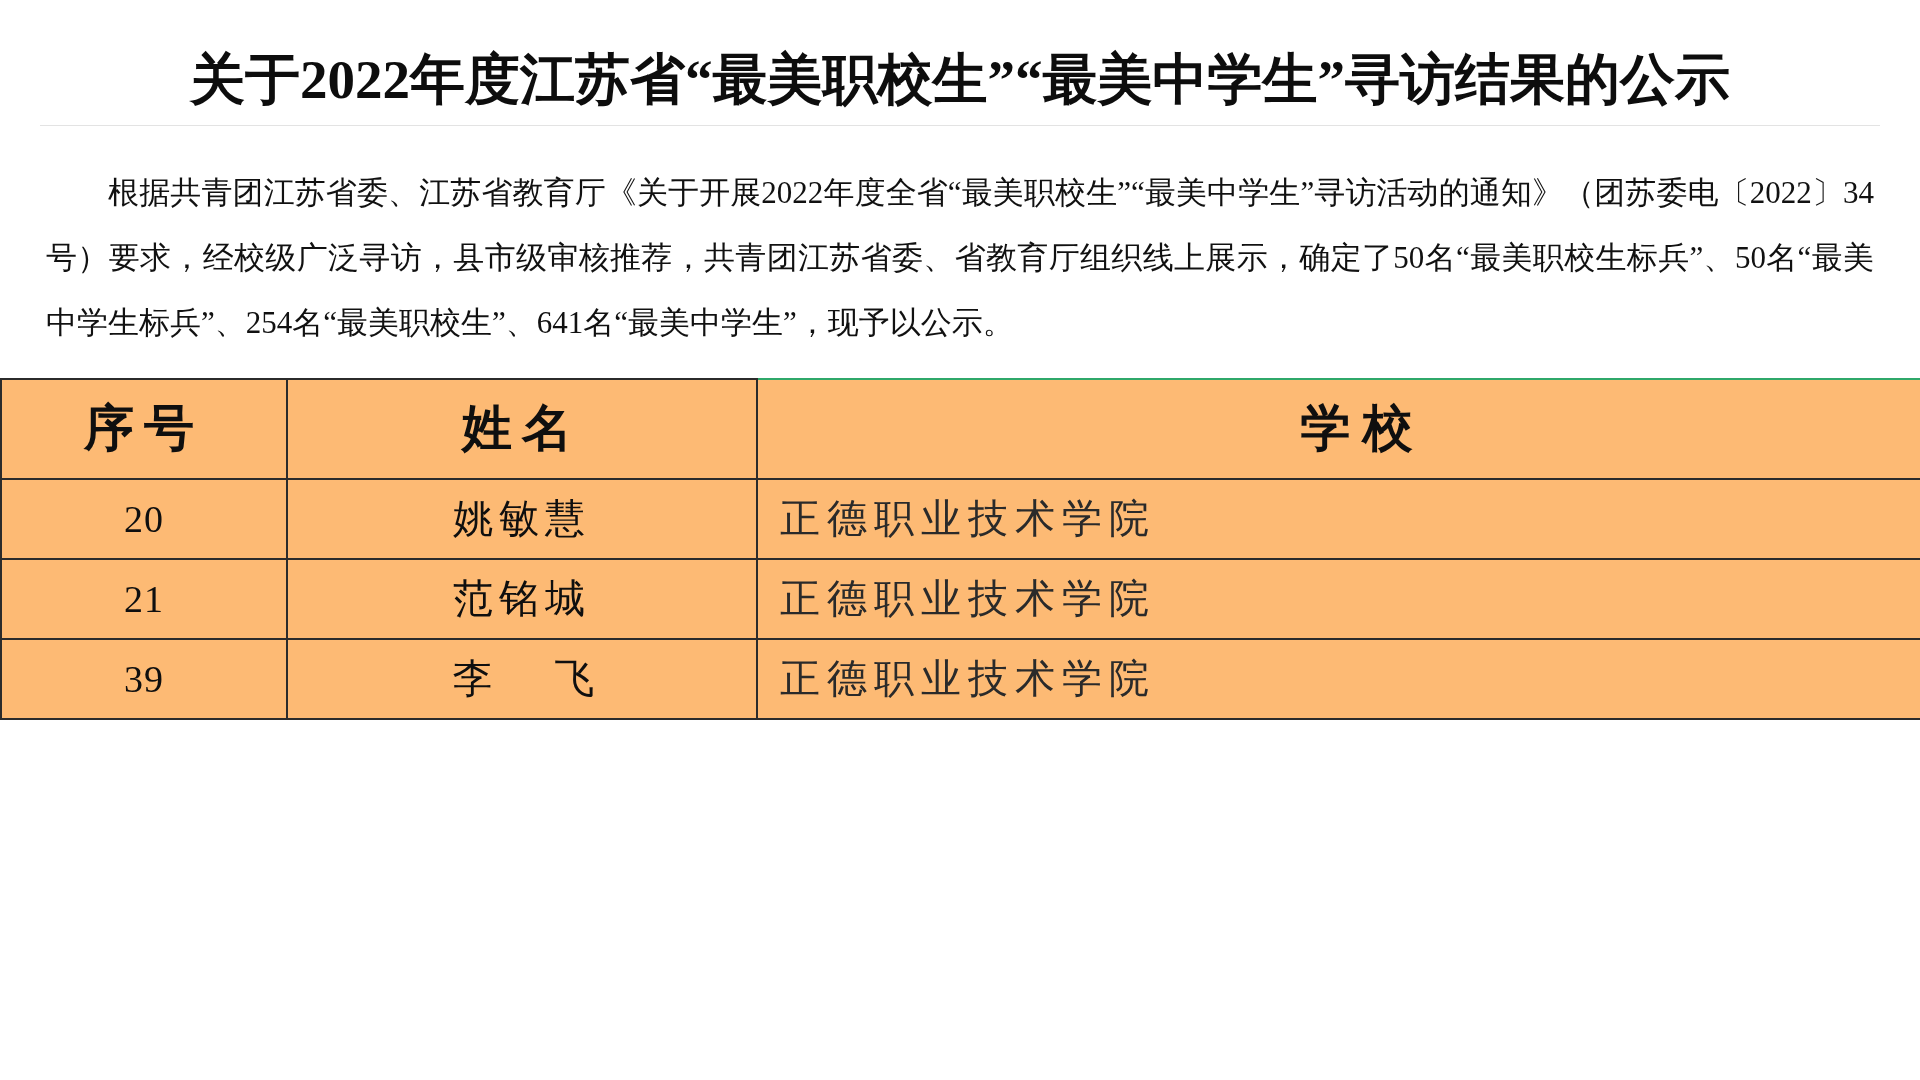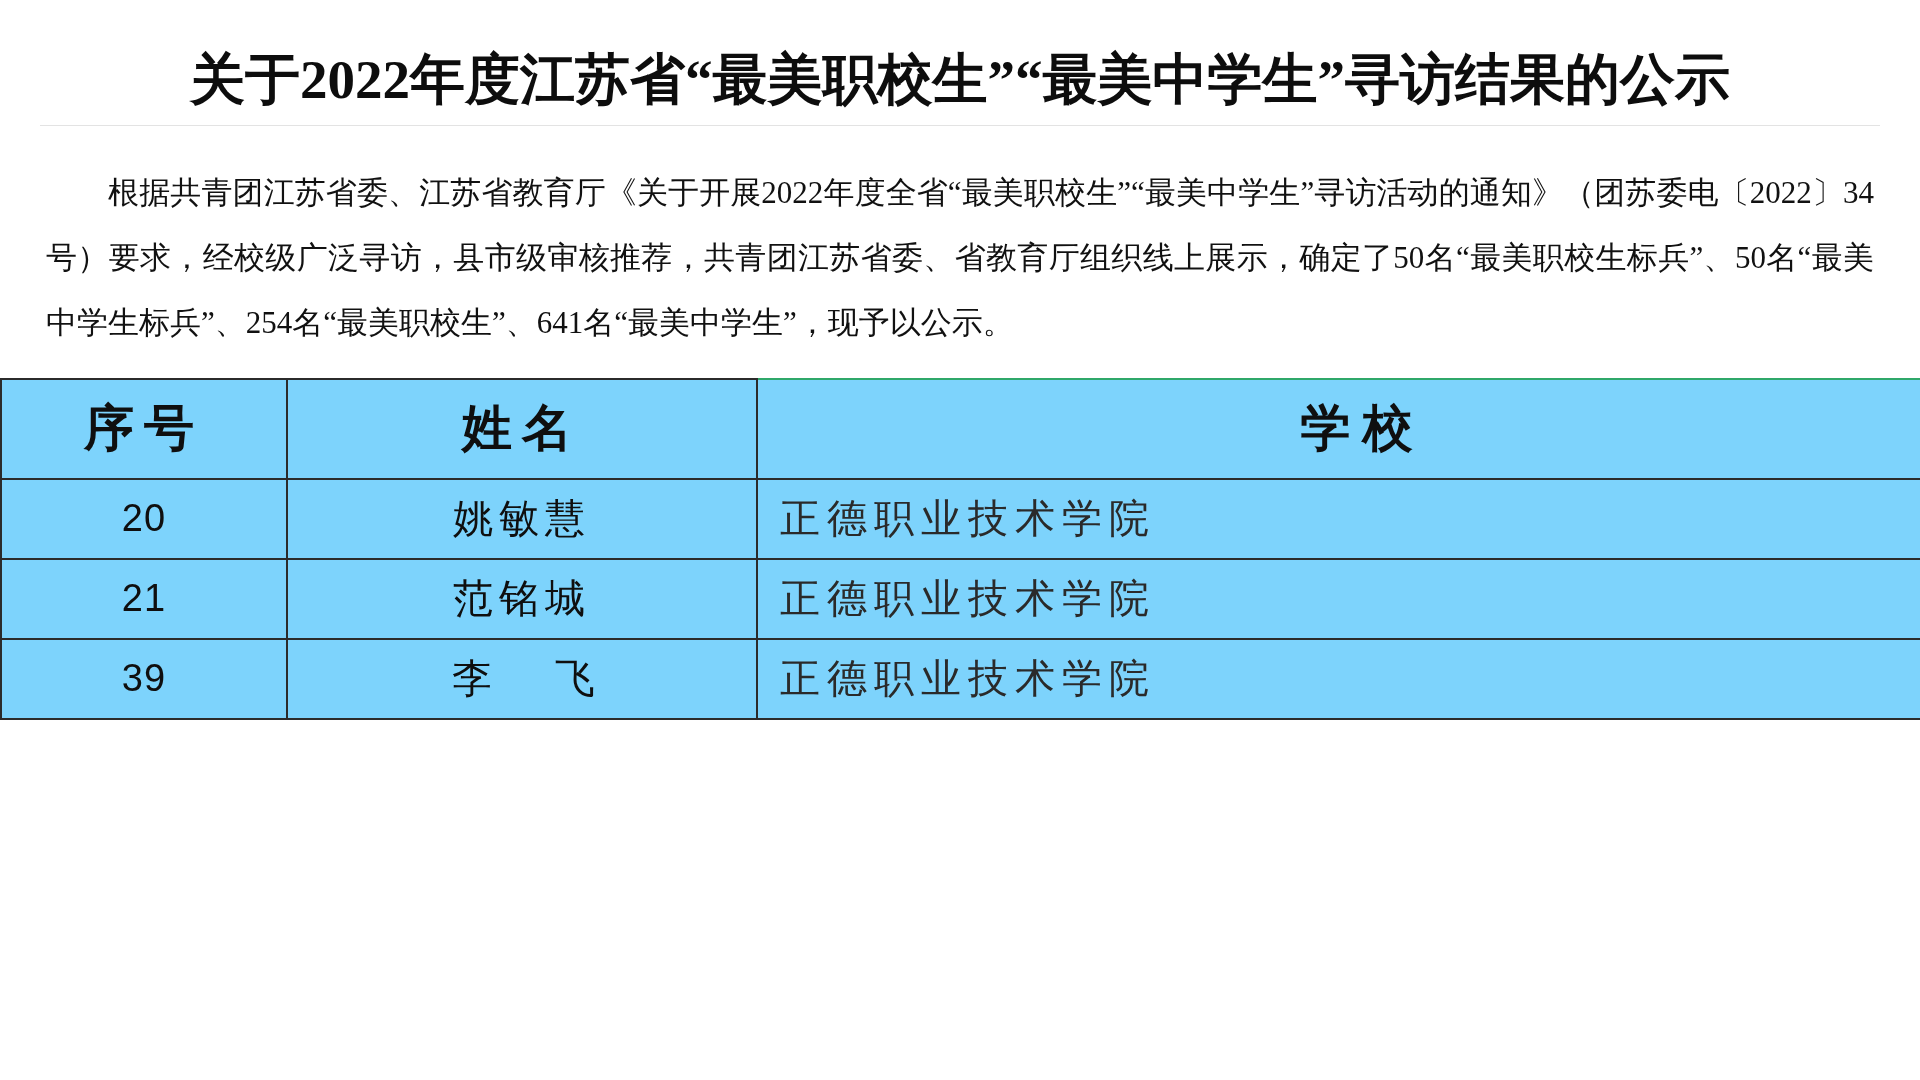--- a/index.html
+++ b/index.html
@@ -94,23 +94,23 @@
     table-layout: fixed;
   }
   table.result-table col.c1 { width: 286px; }
   table.result-table col.c2 { width: 470px; }
   table.result-table col.c3 { width: 1164px; }
 
   table.result-table th,
   table.result-table td {
     border: 2px solid #2b2b2b;
     text-align: center;
-    font-family: Liberation Sans, sans-serif;
+    font-family: Liberation Serif, serif;
     color: #0f0f0f;
-    background: #7dd3fc;
+    background: #fdba74;
   }
   table.result-table th {
     font-weight: 700;
     font-size: 50px;
     height: 96px;
     letter-spacing: 10px;
   }
   table.result-table th.school-head {
     border-top-color: #2fa86a;
     letter-spacing: 12px;

